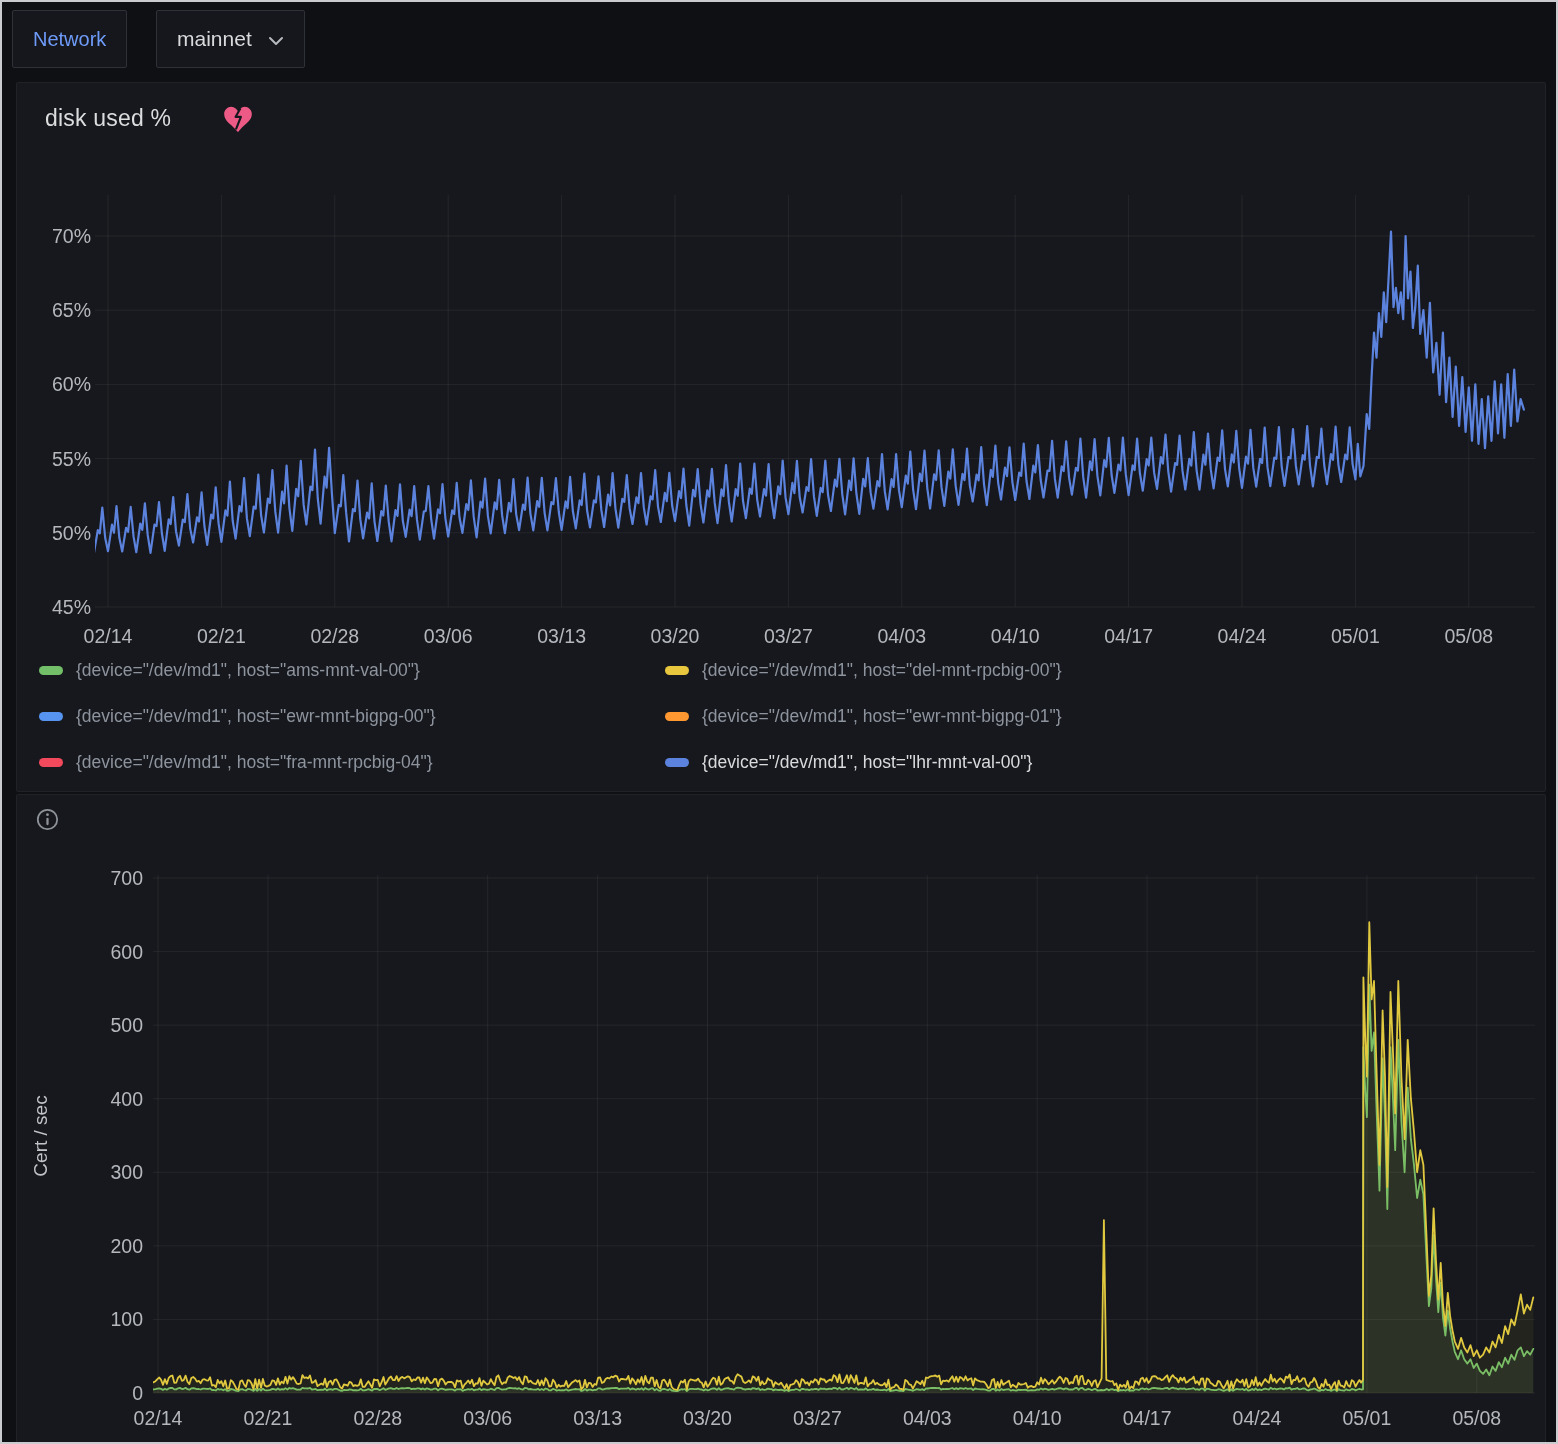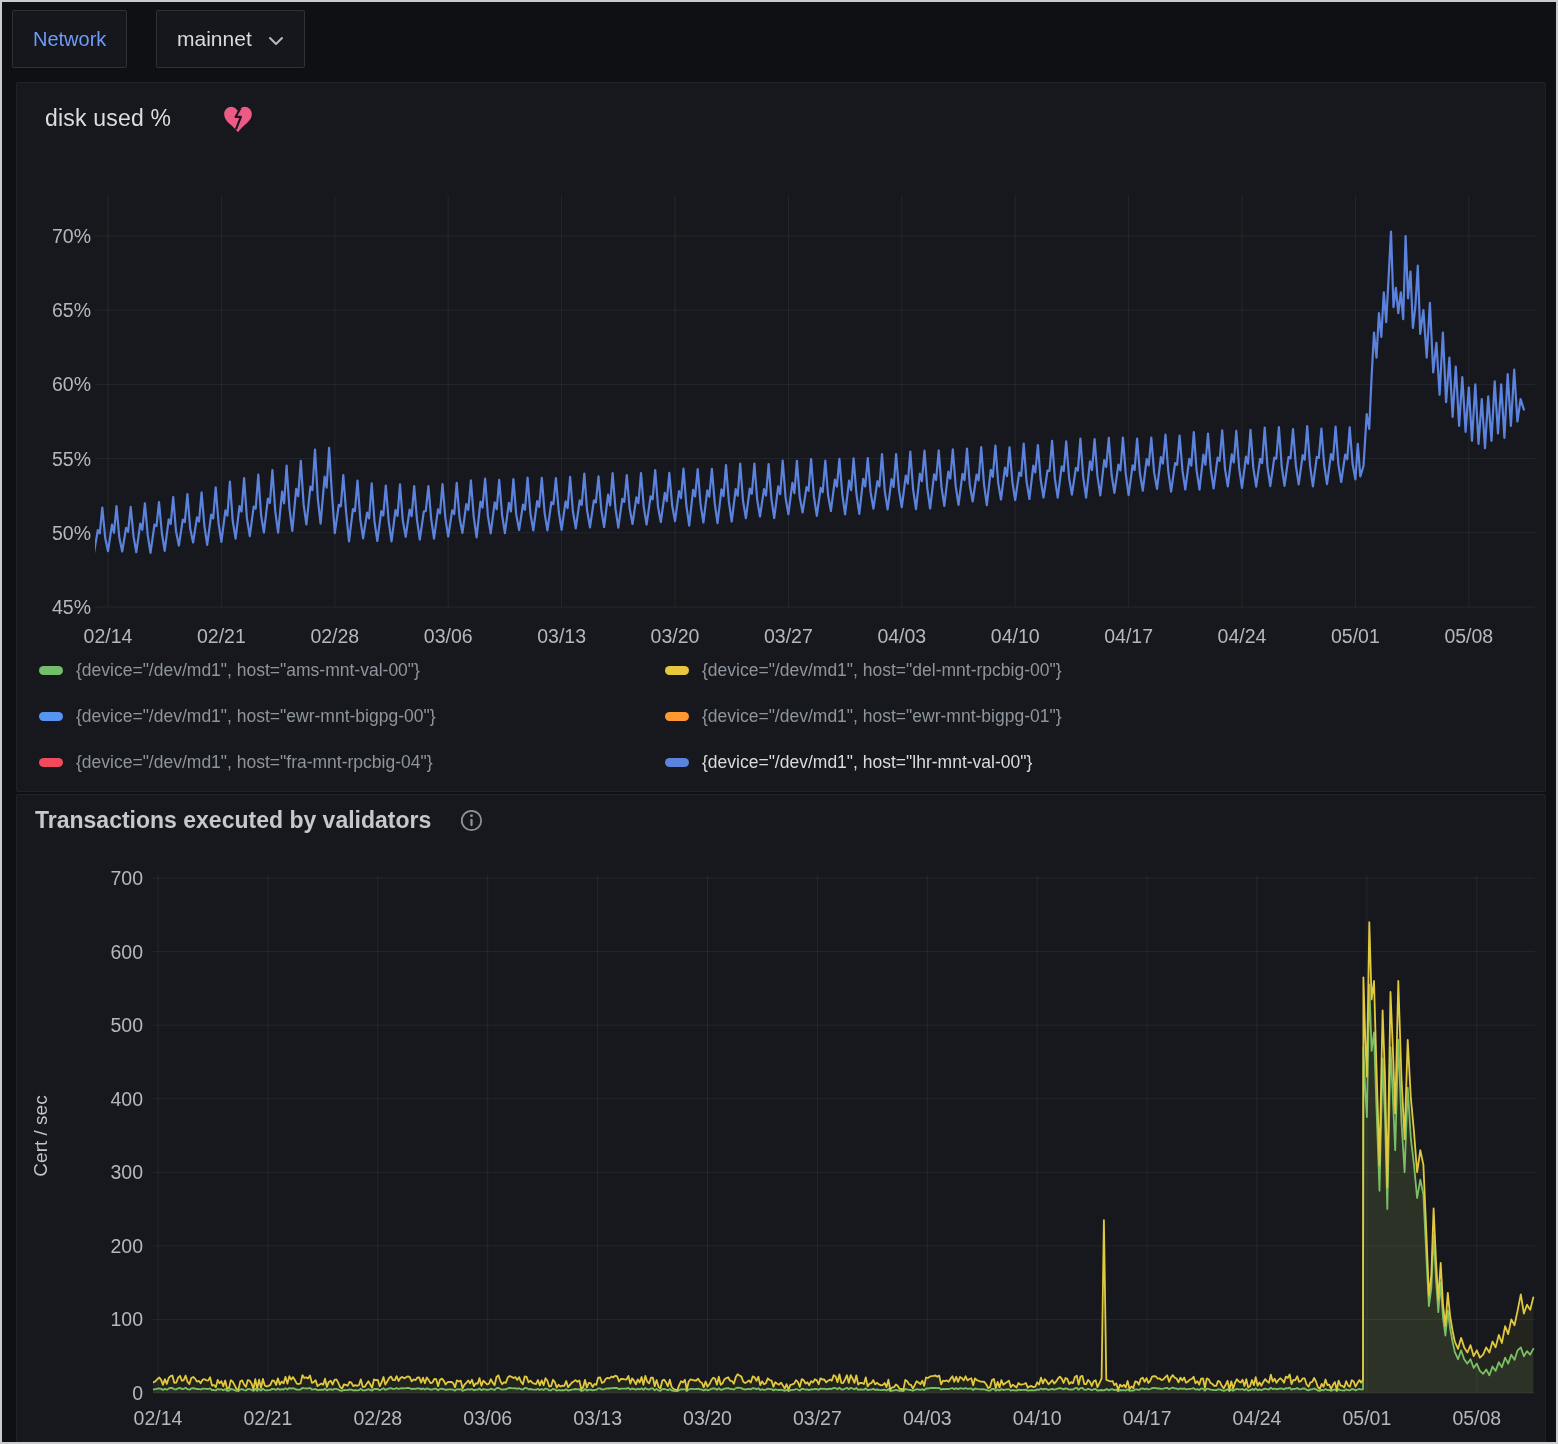--- a/index.html
+++ b/index.html
@@ -136,21 +136,20 @@
         </div>
         <div class="legend-item emph">
           <span class="legend-swatch" style="background: rgb(91, 130, 220);"></span>
           <span class="legend-label">{device="/dev/md1", host="lhr-mnt-val-00"}</span>
         </div>
       </div>
   </div>
 
   <div class="panel panel2">
     <div class="p2-header">
-      <span class="p2-title">Transactions executed by validators</span>
       <svg width="25" height="25" viewBox="0 0 24 24">
         <circle cx="12" cy="12" r="9.3" fill="none" stroke="#8e9299" stroke-width="1.7"></circle>
         <circle cx="12" cy="7.4" r="1.35" fill="#8e9299"></circle>
         <rect x="10.9" y="10.3" width="2.2" height="7.2" rx="1.1" fill="#8e9299"></rect>
       </svg>
     </div>
     <svg id="chart2" class="chart-svg" width="1528" height="590">
         <defs>
           <clipPath id="chart2-clip">
             <rect x="136" y="18" width="1382" height="530"></rect>

